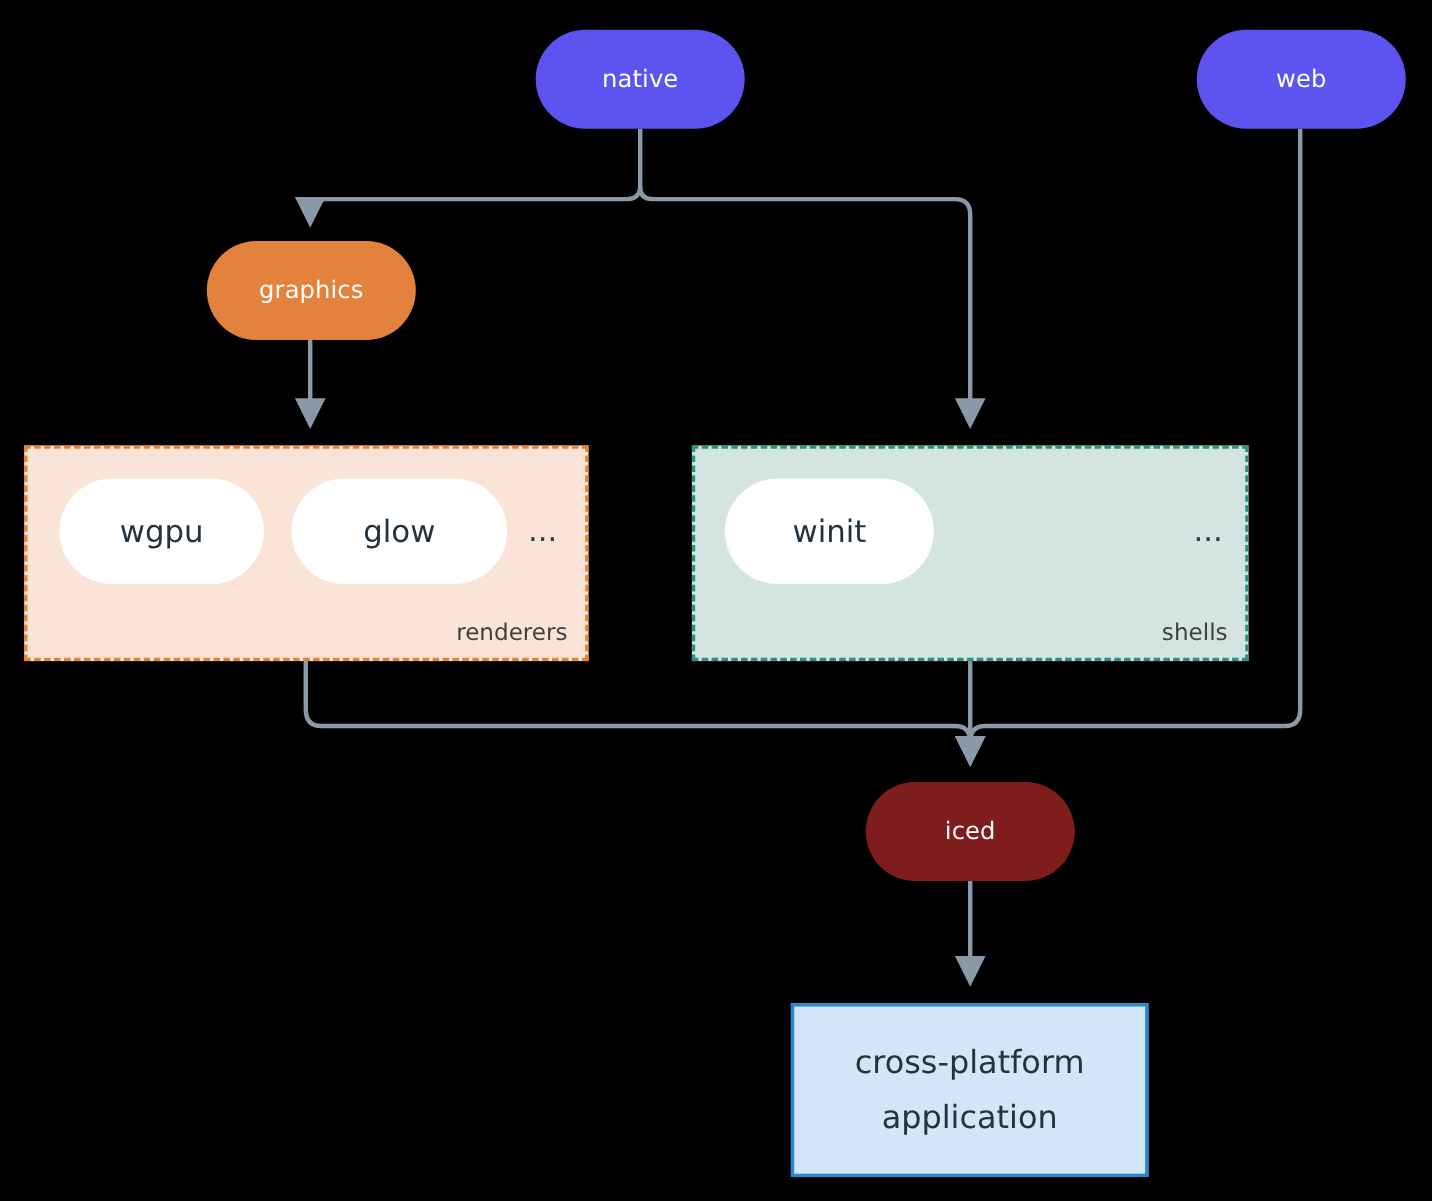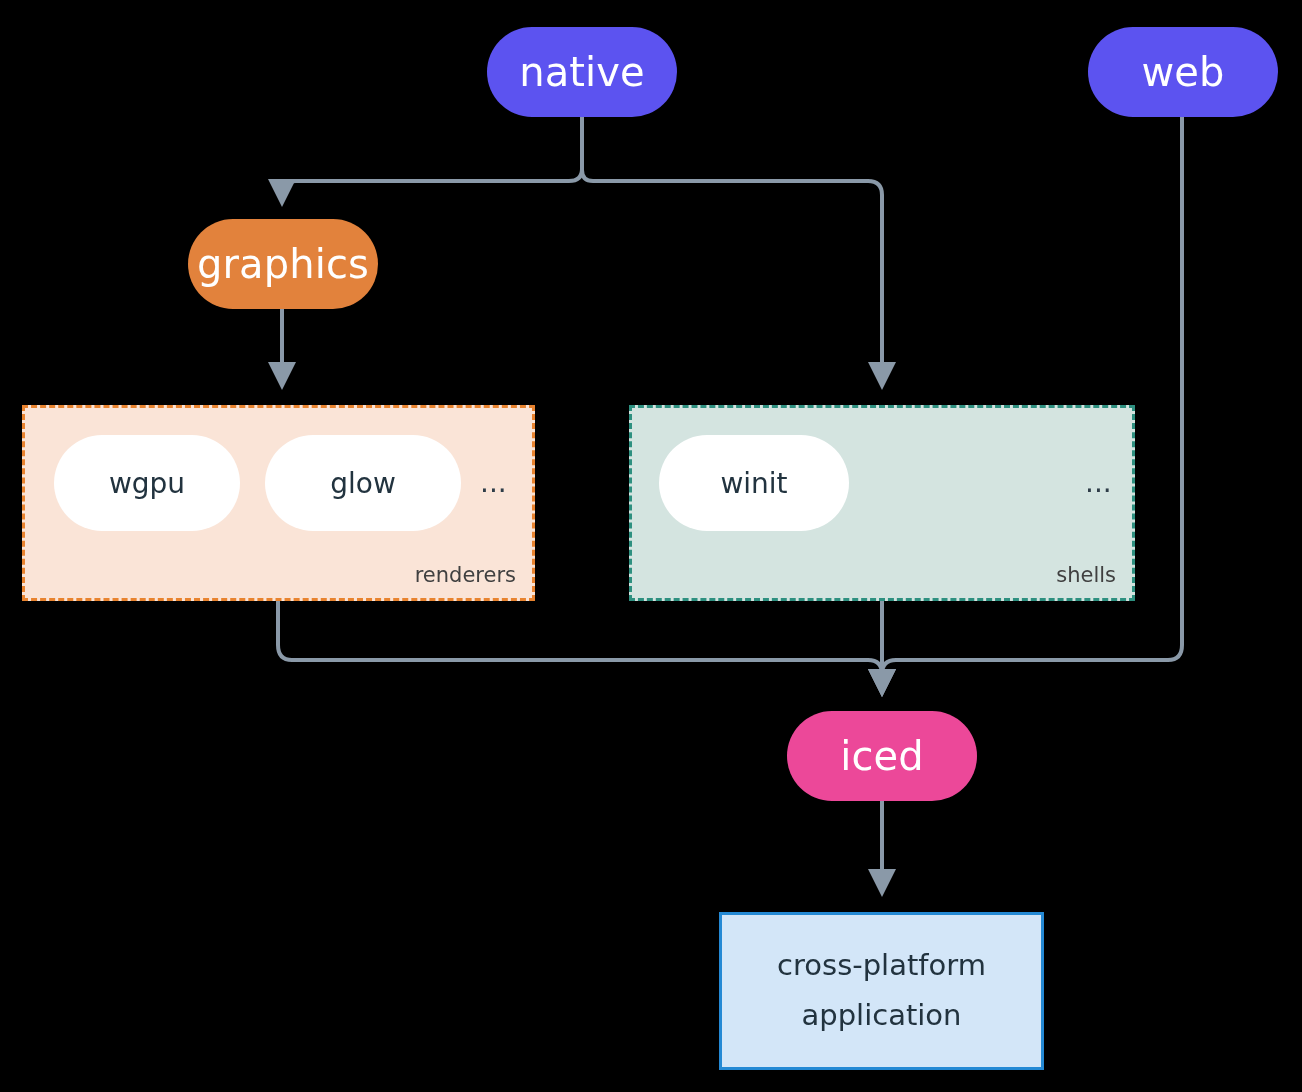--- a/index.html
+++ b/index.html
@@ -25,30 +25,30 @@
   }
 
   
   .pill {
     position: absolute;
     display: flex;
     align-items: center;
     justify-content: center;
     border-radius: 999px;
     color: #ffffff;
-    font-size: 40px;
+    font-size: 22px;
     font-weight: 400;
     letter-spacing: 0.1px;
     box-sizing: border-box;
     white-space: nowrap;
   }
   .pill.native  { left: 487px; top: 27px;  width: 190px; height: 90px;  background: #5C53F0; }
   .pill.web     { left: 1088px; top: 27px; width: 190px; height: 90px;  background: #5C53F0; align-items: center; }
   .pill.graphics{ left: 188px; top: 219px; width: 190px; height: 90px;  background: #E2823C; }
-  .pill.iced    { left: 787px; top: 711px; width: 190px; height: 90px;  background: #ec4899; }
+  .pill.iced    { left: 787px; top: 711px; width: 190px; height: 90px;  background: #7f1d1d; }
 
   
   .group {
     position: absolute;
     box-sizing: border-box;
     border-style: dashed;
     border-width: 3px;
   }
   .group.renderers {
     left: 22px; top: 405px; width: 513px; height: 196px;

